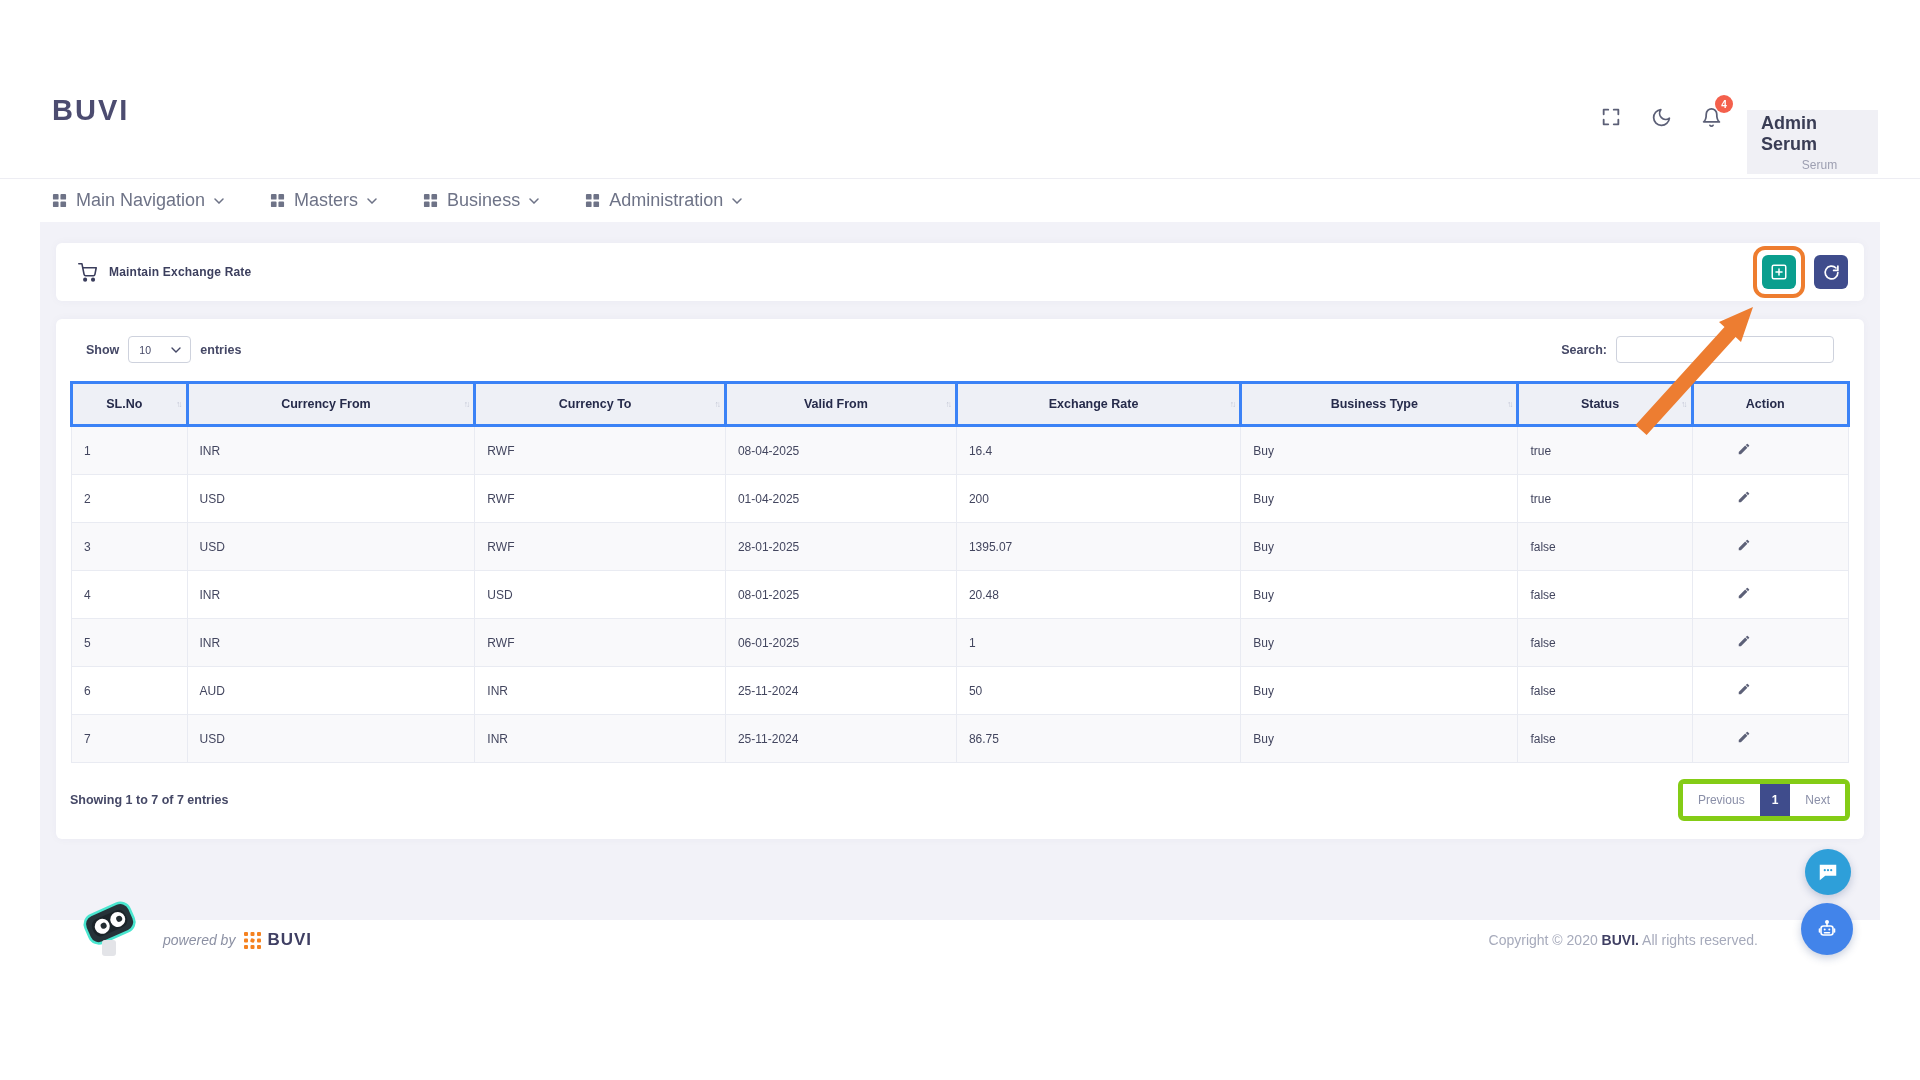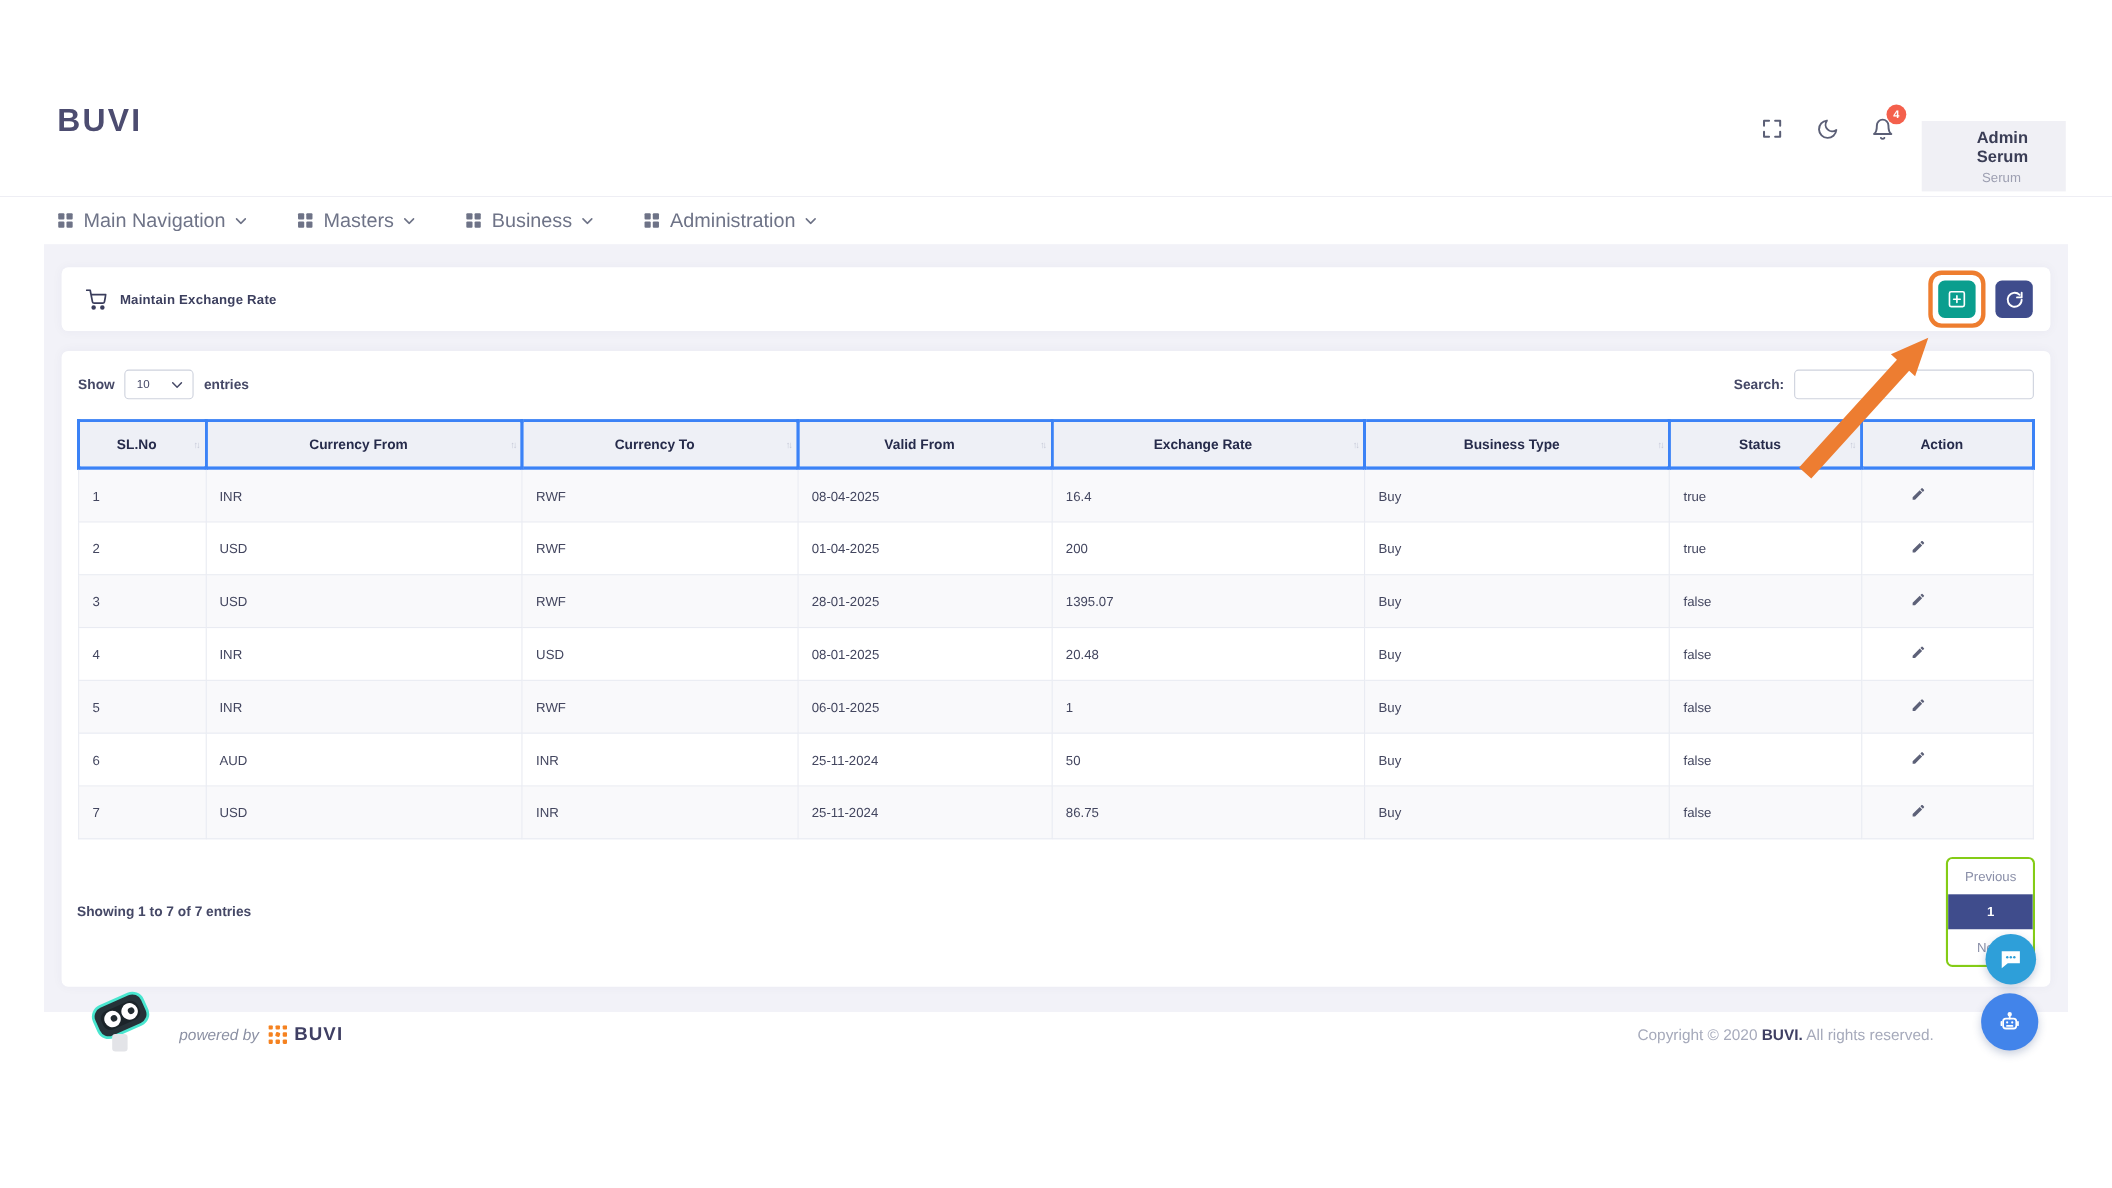--- a/index.html
+++ b/index.html
@@ -10,21 +10,21 @@
   
   .header { position:relative; height:178px; background:#fff; }
   .logo { position:absolute; left:52px; top:94px; font-size:29px; font-weight:700;
     letter-spacing:2px; color:#4c4c70; }
   .header-icons { position:absolute; right:196px; top:104px; display:flex; align-items:center; gap:24px; }
   .hicon { position:relative; width:26px; height:26px; display:flex; align-items:center; justify-content:center; cursor:pointer; }
   .badge { position:absolute; top:-9px; right:-9px; min-width:18px; height:18px; border-radius:50%;
     background:#f4604c; color:#fff; font-size:10px; font-weight:700; display:flex; align-items:center; justify-content:center; }
   .user-panel { position:absolute; right:42px; top:110px; width:131px; height:64px; background:#f0f0f5;
     display:flex; flex-direction:column; justify-content:center; padding-left:14px; cursor:pointer; }
-  .user-name { font-size:15px; font-weight:700; color:#3a3d55;margin-left:36px; }
+  .user-name { font-size:18px; font-weight:700; color:#3a3d55; }
   .user-role { font-size:12px; color:#9d9fb1; margin-top:3px;text-align:center; }
 
   
   .navbar { height:44px; border-top:1px solid #ededf3; display:flex; align-items:center;
     padding-left:52px; gap:46px; background:#fff; }
   .nav-item { display:flex; align-items:center; gap:9px; font-size:18px; font-weight:400;
     color:#6e7387; cursor:pointer; }
 
   
   .main { margin:0 40px; height:698px; background:#f2f2f8; padding:21px 16px 0; }
@@ -35,43 +35,43 @@
   .page-title { font-size:12px; font-weight:700; color:#3c3f5e; letter-spacing:.2px; }
   .title-actions { display:flex; align-items:center; }
   .hl-ring { border:4px solid #ee7d2f; border-radius:12px; padding:5px; background:#fff; }
   .btn-sq { width:34px; height:34px; border:none; border-radius:6px; display:flex; align-items:center;
     justify-content:center; cursor:pointer; }
   .btn-add { background:#0a9e8e; }
   .btn-refresh { background:#3f4c8c; margin-left:9px; }
 
   .table-card { margin-top:18px; background:#fff; border-radius:6px; padding:14px 14px 18px;
     box-shadow:0 0 10px rgba(40,40,90,.04); }
-  .controls { display:flex; align-items:center; justify-content:space-between; margin:3px 1px 18px; }
+  .controls { display:flex; align-items:center; justify-content:space-between; margin:3px 16px 18px; }
   .ctl-left, .ctl-right { display:flex; align-items:center; gap:9px; font-size:12.5px; font-weight:700; color:#454866; }
   .select { width:63px; height:27px; border:1px solid #ced2dd; border-radius:4px; background:#fff;
     display:flex; align-items:center; justify-content:space-between; padding:0 9px 0 10px;
     font-size:10.5px; font-weight:400; color:#454866; cursor:pointer; }
   .search-input { width:218px; height:27px; border:1px solid #ced2dd; border-radius:4px; background:#fff;
     outline:none; padding:0 8px; font-size:12px; color:#454866; }
 
   table { width:100%; border-collapse:collapse; table-layout:fixed; }
   th { position:relative; background:#eef0f6; border:3px solid #3b82f6; text-align:center;
     padding:13px 22px 13px 12px; font-size:12.5px; font-weight:700; color:#262b4b; cursor:pointer; }
   .sort-icons { position:absolute; right:5px; top:50%; transform:translateY(-50%);
     font-size:8.5px; letter-spacing:-2px; color:#c4c7d6; font-weight:400; }
   td { border:1px solid #e9ebf2; padding:15px 12px; font-size:12px; color:#43465f; }
   tr.odd td { background:#f9f9fb; }
   tr.even td { background:#ffffff; }
   td.action-cell { padding-left:44px; }
   .edit-btn { background:none; border:none; cursor:pointer; display:inline-flex; }
 
   .table-footer { display:flex; align-items:center; justify-content:space-between; margin-top:16px; }
   .summary { font-size:12.5px; font-weight:700; color:#454866; }
-  .pagination { display:flex; align-items:stretch; border:2px solid #84cc16; border-radius:6px;
-    overflow:hidden; background:#fff;flex-direction:column; }
+  .pagination { display:flex; align-items:stretch; border:5px solid #84cc16; border-radius:6px;
+    overflow:hidden; background:#fff; }
   .page-btn { padding:9px 15px; font-size:12px; color:#8a8fa8; background:#fff; border:none; cursor:pointer; }
   .page-btn.current { background:#3f4c8c; color:#fff; font-weight:700; padding:9px 12px; }
 
   
   .footer { position:relative; height:160px; background:#fff; }
   .mascot { position:absolute; left:74px; top:-26px; }
   .powered { position:absolute; left:163px; top:10px; display:flex; align-items:center; gap:9px; }
   .powered-label { font-size:14px; font-style:italic; color:#8b90a3; }
   .footer-brand { display:flex; align-items:center; gap:6px; font-size:17px; font-weight:700; color:#3f3f63; letter-spacing:1px; }
   .copyright { position:absolute; right:162px; top:12px; font-size:14px; color:#a6aabb; }

